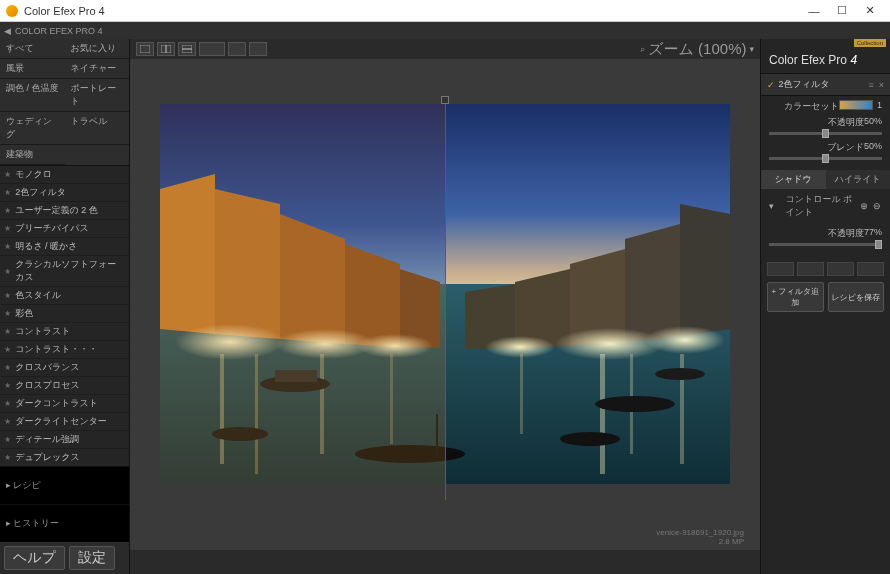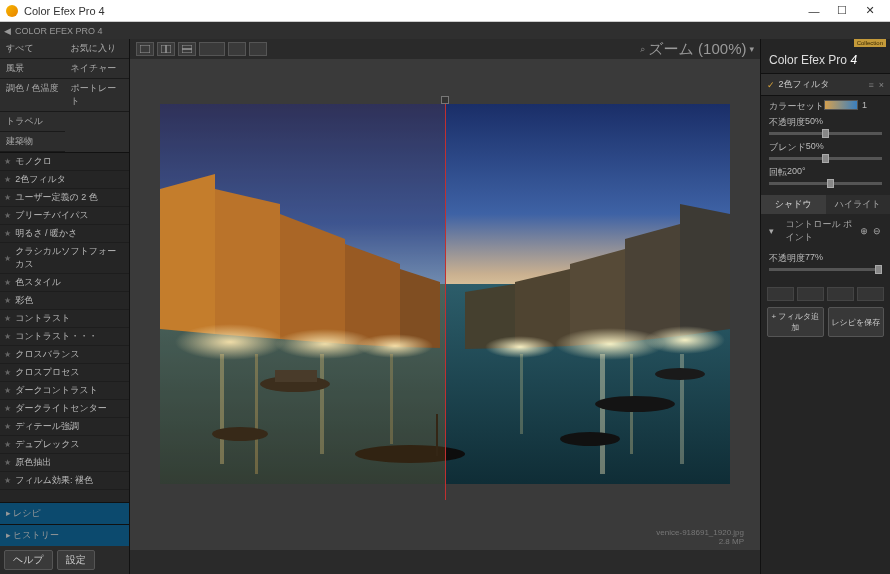--- a/index.html
+++ b/index.html
@@ -13,23 +13,23 @@
 .body { flex: 1; display: flex; min-height: 0; }
 .left { width: 130px; background: #252525; display: flex; flex-direction: column; border-right: 1px solid #111; }
 .cats { display: grid; grid-template-columns: 1fr 1fr; background: #2d2d2d; border-bottom: 1px solid #111; }
 .cats div { padding: 3px 6px; font-size: 9px; color: #aaa; border-bottom: 1px solid #1a1a1a; cursor: pointer; }
 .filters { flex: 1; overflow-y: auto; }
 .filters::-webkit-scrollbar { width: 8px; }
 .filters::-webkit-scrollbar-thumb { background: #555; }
 .filters::-webkit-scrollbar-track { background: #222; }
 .frow { display: flex; align-items: center; padding: 2px 4px; font-size: 9px; color: #bbb; cursor: pointer; border-bottom: 1px solid rgba(0,0,0,0.2); }
 .frow .star { color: #666; margin-right: 4px; font-size: 8px; }
-.lsec { padding: 4px 6px; font-size: 9px; color: #999; background: #0c4a6e; border-top: 1px solid #111; }
+.lsec { padding: 12px 6px; font-size: 9px; color: #999; background: #000000; border-top: 1px solid #111; }
 .lbtns { display: flex; gap: 4px; padding: 4px; background: #2a2a2a; }
-.lbtns button { background: #3a3a3a; border: 1px solid #555; color: #ccc; font-size: 10px; padding: 2px 8px; cursor: pointer; border-radius: 2px; }
+.lbtns button { background: #3a3a3a; border: 1px solid #555; color: #ccc; font-size: 14px; padding: 2px 8px; cursor: pointer; border-radius: 2px; }
 .center { flex: 1; background: #3a3a3a; display: flex; flex-direction: column; }
 .ctool { height: 20px; background: #2a2a2a; display: flex; align-items: center; padding: 0 6px; gap: 3px; }
 .ctool .tb { width: 18px; height: 14px; background: #3a3a3a; border: 1px solid #555; cursor: pointer; display: flex; align-items: center; justify-content: center; }
 .ctool .tb svg { width: 10px; height: 8px; }
 .ctool .spacer { flex: 1; }
 .ctool .zlab { font-size: 15px; color: #999; }
 .canvas { flex: 1; display: flex; align-items: center; justify-content: center; position: relative; padding: 12px; }
 .imgwrap { position: relative; width: 570px; height: 380px; }
 .imgwrap svg.scene { width: 100%; height: 100%; display: block; }
 .divider { position: absolute; top: -6px; bottom: -16px; left: 50%; width: 1px; background: #c03030; }
@@ -40,21 +40,21 @@
 .rbrandwrap { display:flex; align-items:center; }
 .rbrandwrap .sp { flex:1; }
 .rbrandtag { background:#c49a3a; color:#3a2a00; font-size:6px; padding:1px 3px; margin-right:4px; }
 .rbrand { padding: 6px 8px; font-size: 12px; color: #ddd; }
 .rbrand .num { font-style: italic; color: #fff; }
 .rsec { padding: 4px 6px; font-size: 9px; color: #ccc; background: #303030; display: flex; align-items: center; border-top: 1px solid #111; border-bottom: 1px solid #111; }
 .rsec .chk { color: #d9a33a; margin-right: 4px; }
 .rsec .sp { flex: 1; }
 .rsec .lines { color: #777; letter-spacing: -1px; }
 .param { padding: 4px 8px; font-size: 9px; color: #bbb; }
-.param .prow { display: flex; justify-content: flex-start; margin-bottom: 3px; }
+.param .prow { display: flex; justify-content: flex-end; margin-bottom: 3px; }
 .param .swatch { width: 34px; height: 10px; background: linear-gradient(to right, #d4a050, #3a7fbf); border: 1px solid #555; }
 .param .slider { height: 3px; background: #555; position: relative; margin: 2px 0 6px; }
 .param .slider .sh { position: absolute; top: -3px; width: 7px; height: 9px; background: #888; border: 1px solid #aaa; }
 .rdual { display: flex; }
 .rdual div { flex: 1; text-align: center; font-size: 9px; padding: 3px; color: #aaa; background: #2e2e2e; cursor: pointer; }
 .rdual div.act { background: #3c3c3c; color: #ddd; }
 .ricons { display: flex; align-items: center; padding: 4px 8px; font-size: 9px; color: #aaa; }
 .ricons .sp { flex: 1; }
 .ricons .ic { width: 14px; height: 14px; margin-left: 2px; display:flex; align-items:center; justify-content:center; }
 .rbtns4 { display: grid; grid-template-columns: repeat(4, 1fr); gap: 3px; padding: 6px; }
@@ -85,20 +85,21 @@
 <div class="body">
 
   <div class="left">
     <div class="cats" id="cats">
         <div>すべて</div>
         <div>お気に入り</div>
         <div>風景</div>
         <div>ネイチャー</div>
         <div>調色 / 色温度</div>
         <div>ポートレート</div>
+        <div>ウェディング</div>
         <div>トラベル</div>
         <div style="grid-column: 1 / span 1;">建築物</div>
       </div>
     <div class="filters" id="filters">
         <div class="frow">
           <span class="star">★</span>
           <span>モノクロ</span>
         </div>
         <div class="frow">
           <span class="star">★</span>
@@ -316,29 +317,20 @@
         </div>
         <div>
           <div class="prow">
             <span>ブレンド</span>
             <span>50%</span>
           </div>
           <div class="slider">
             <div class="sh" style="left: calc(50% - 4px);"></div>
           </div>
         </div>
-        <div>
-          <div class="prow">
-            <span>回転</span>
-            <span>200°</span>
-          </div>
-          <div class="slider">
-            <div class="sh" style="left: calc(55% - 4px);"></div>
-          </div>
-        </div>
       </div>
     <div class="rdual">
       <div class="act">シャドウ</div>
       <div>ハイライト</div>
     </div>
     <div class="ricons">
       <span>▾</span>
       <span style="margin-left:12px;">コントロール ポイント</span>
       <span class="sp"></span>
       <span class="ic">⊕</span>

